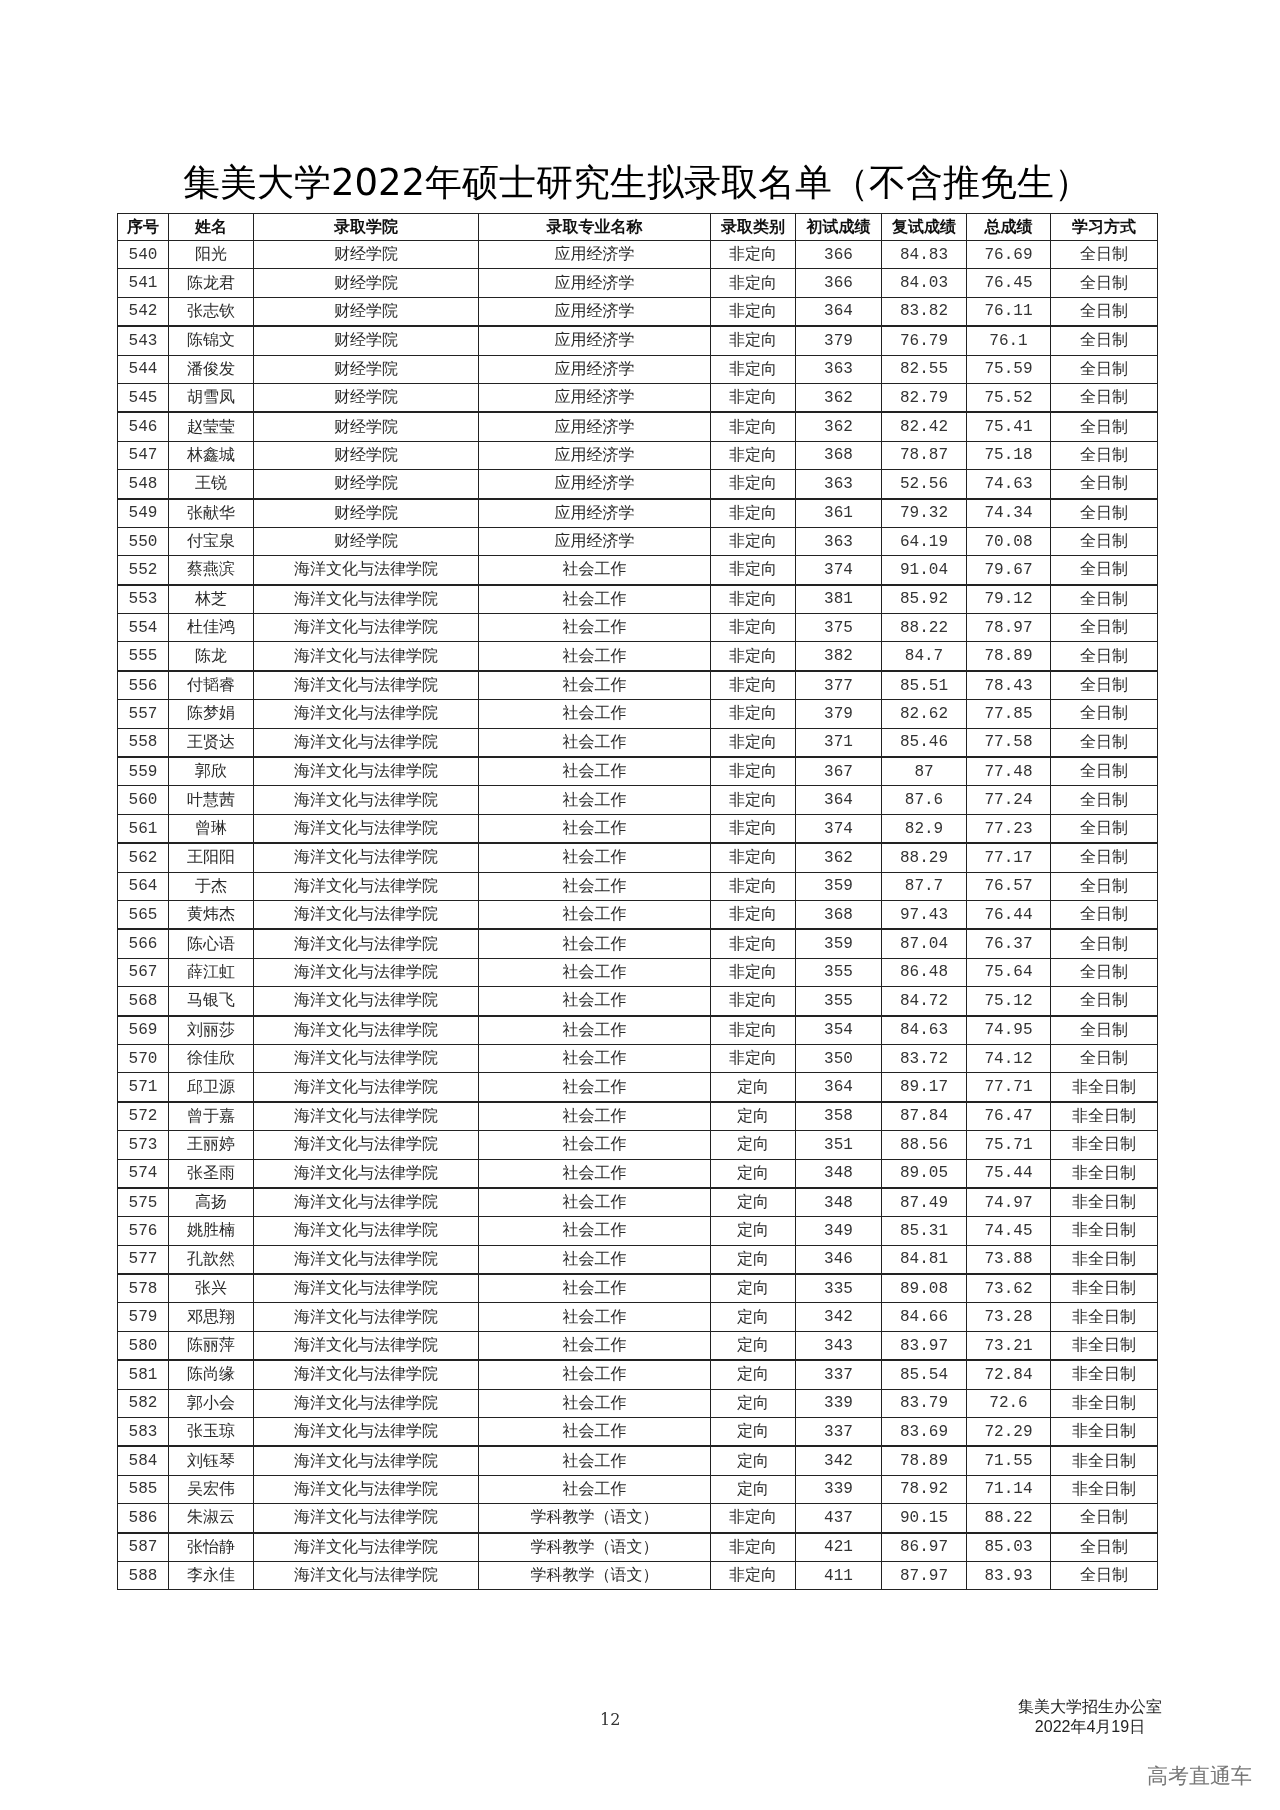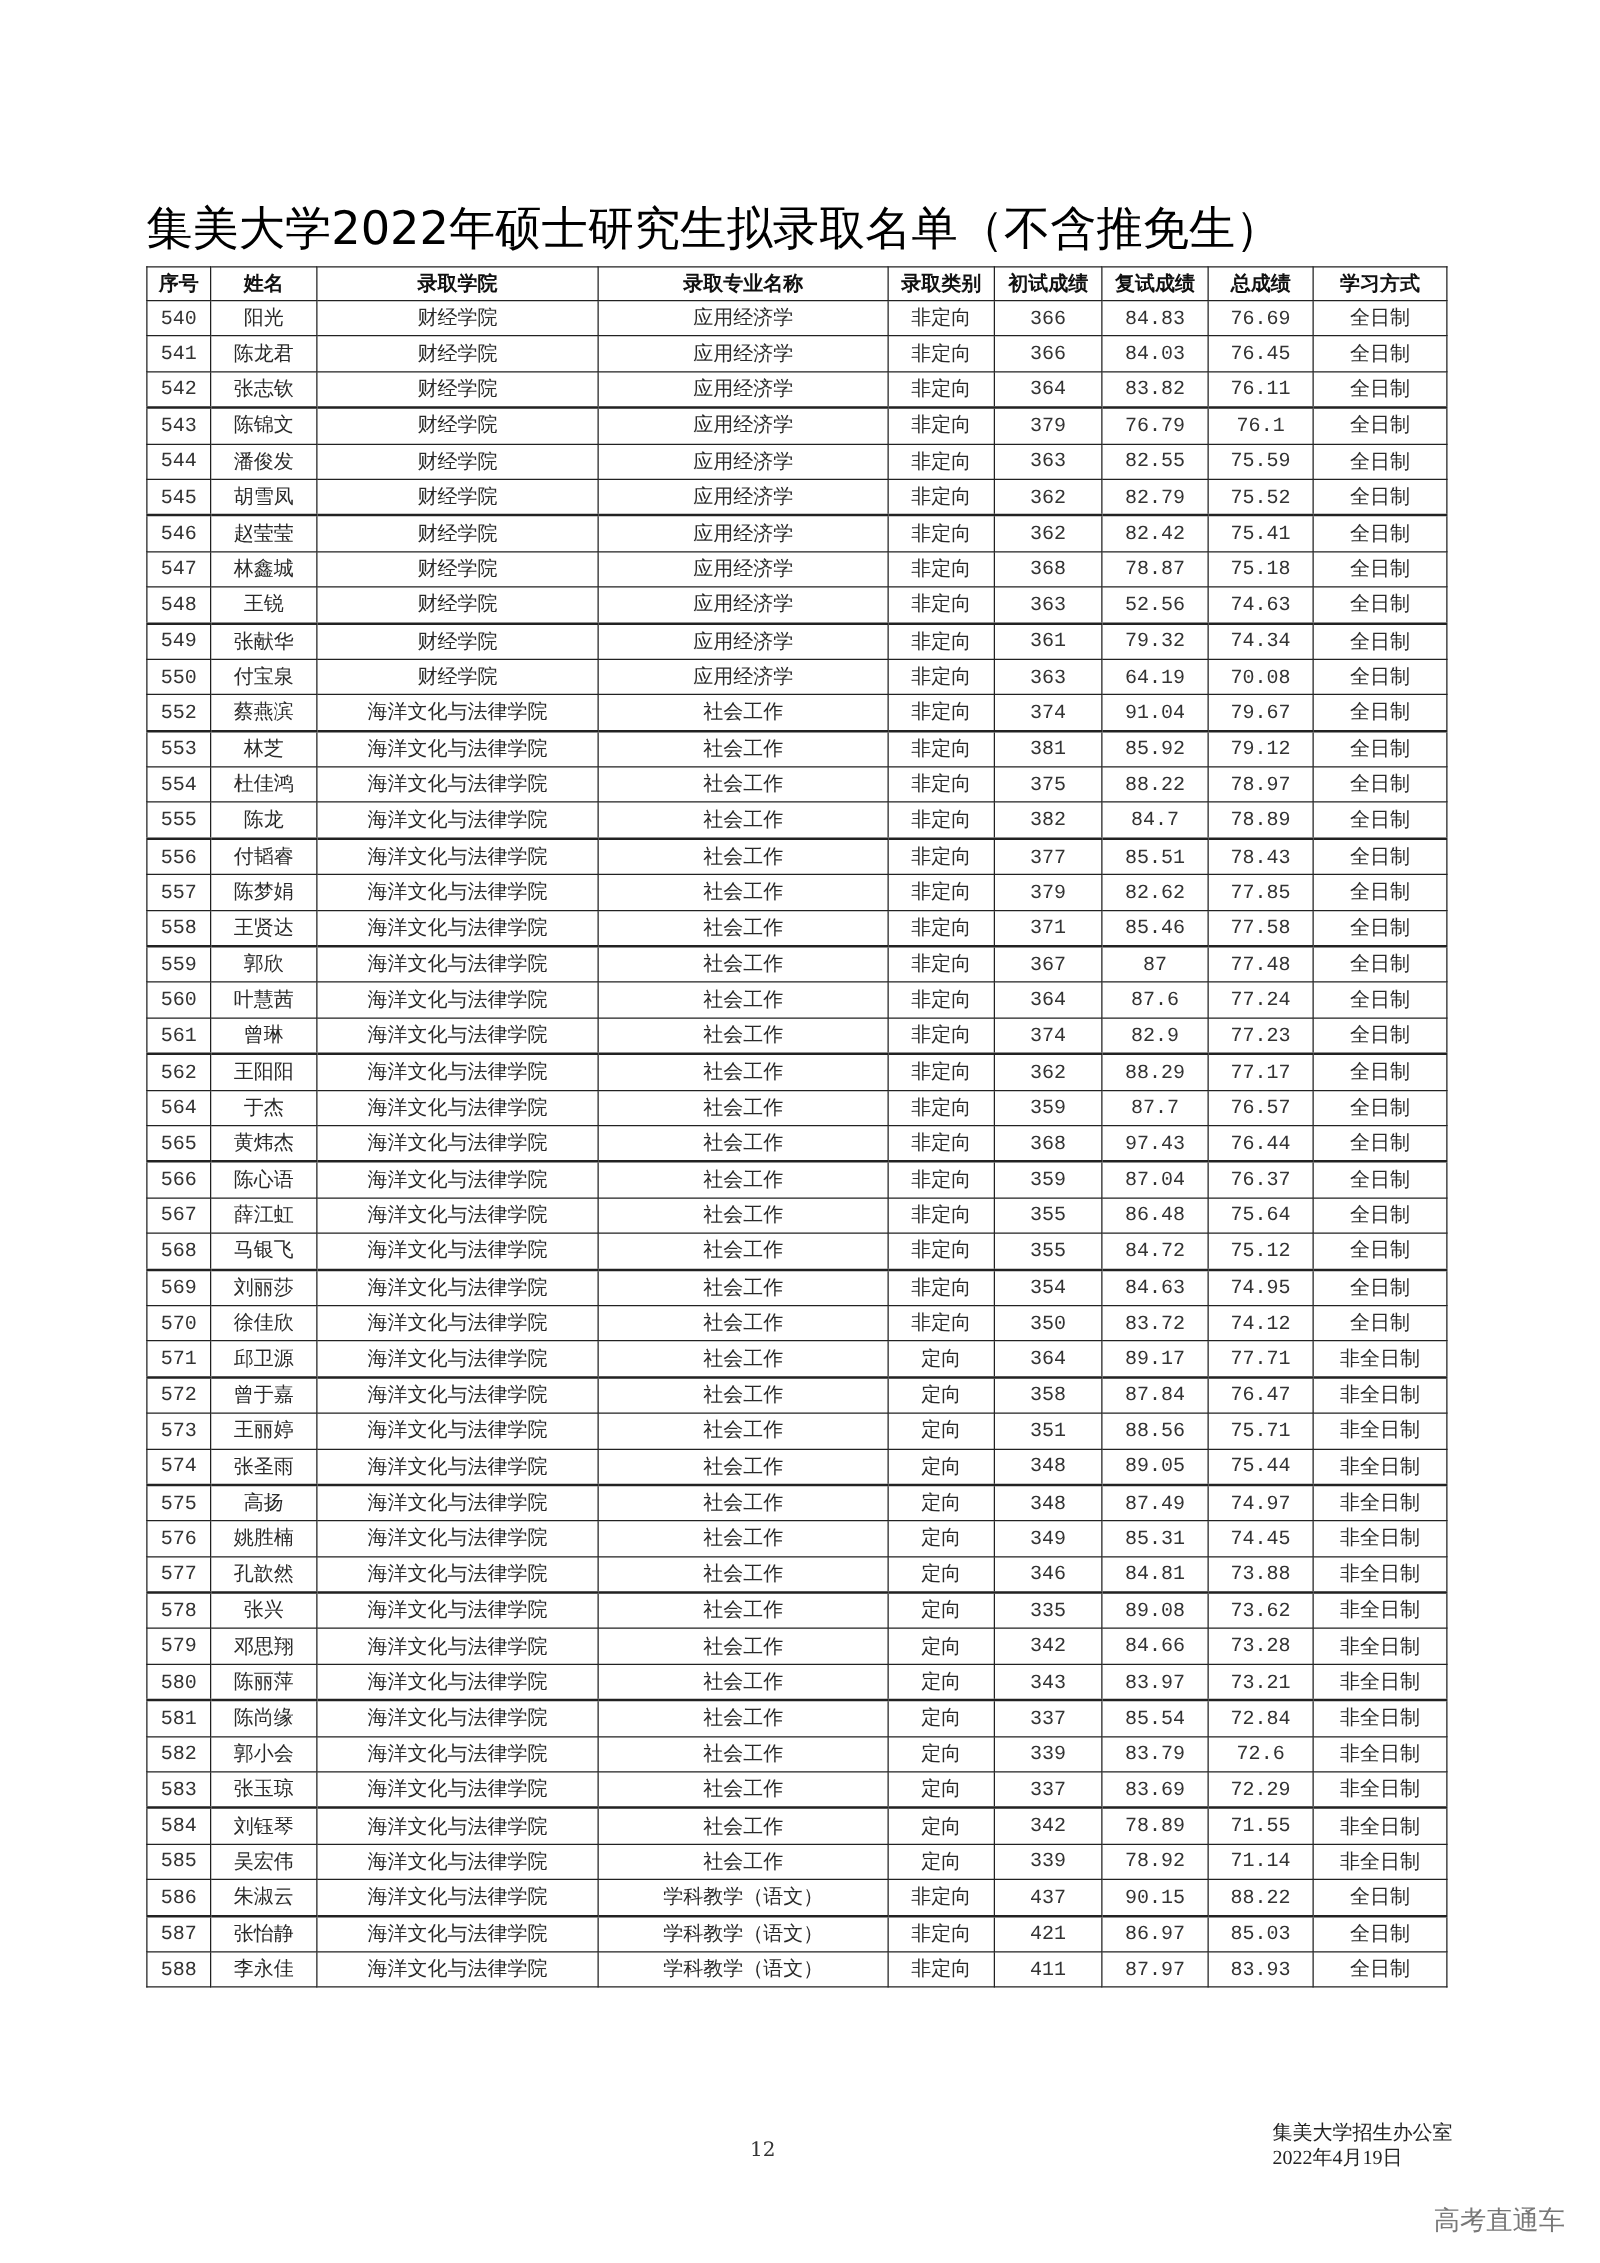--- a/index.html
+++ b/index.html
@@ -1,26 +1,26 @@
 <!DOCTYPE html>
 <html><head>
 <meta charset="utf-8">
 <style>
   html, body { margin: 0; padding: 0; background: #ffffff; }
   body { width: 1280px; height: 1810px; position: relative; overflow: hidden; font-family: "DejaVu Sans", "Liberation Sans", sans-serif; color: #111; }
-  .title { position: absolute; left: 117px; width: 1040px; top: 160px; font-size: 37px; line-height: 46px; letter-spacing: 0px; color: #000; font-family: "DejaVu Sans", sans-serif; }
+  .title { position: absolute; left: 117px; width: 1040px; top: 160px; text-align: center; font-size: 37px; line-height: 46px; letter-spacing: 0px; color: #000; font-family: "DejaVu Sans", sans-serif; }
   table.roster { position: absolute; left: 117px; top: 213px; border-collapse: collapse; table-layout: fixed; width: 1040px; }
   table.roster th, table.roster td { border: 1.5px solid #222; text-align: center; padding: 0; white-space: nowrap; overflow: hidden; }
   table.roster th { height: 26px; font-size: 16px; font-weight: bold; font-family: "DejaVu Sans", sans-serif; color: #111; }
   table.roster td { height: 27.4px; font-size: 16px; color: #333; font-family: "DejaVu Serif", serif; }
   table.roster td.num { font-family: "Liberation Mono", "DejaVu Sans Mono", monospace; font-size: 16px; letter-spacing: 0px; }
   table.roster td.cn { font-family: "DejaVu Sans", sans-serif; font-weight: normal; color: #2a2a2a; }
   table.roster tr:nth-child(3n) td { border-bottom-width: 2.5px; }
   .page-num { position: absolute; left: 600px; top: 1710px; font-size: 16px; color: #333; font-family: "DejaVu Serif", serif; }
-  .office { position: absolute; right: 118px; top: 1697px; text-align: left; font-size: 16px; line-height: 20px; color: #222; font-family: Liberation Serif, serif; }
+  .office { position: absolute; right: 118px; top: 1697px; text-align: center; font-size: 16px; line-height: 20px; color: #222; font-family: Liberation Sans, sans-serif; }
   .watermark { position: absolute; right: 28px; top: 1762px; font-size: 21px; color: #777; font-family: "DejaVu Sans", sans-serif; }
 </style>
 </head>
 <body>
 
 <div class="title">集美大学2022年硕士研究生拟录取名单（不含推免生）</div>
 
 <table class="roster">
   <colgroup>
     <col style="width:51px">

